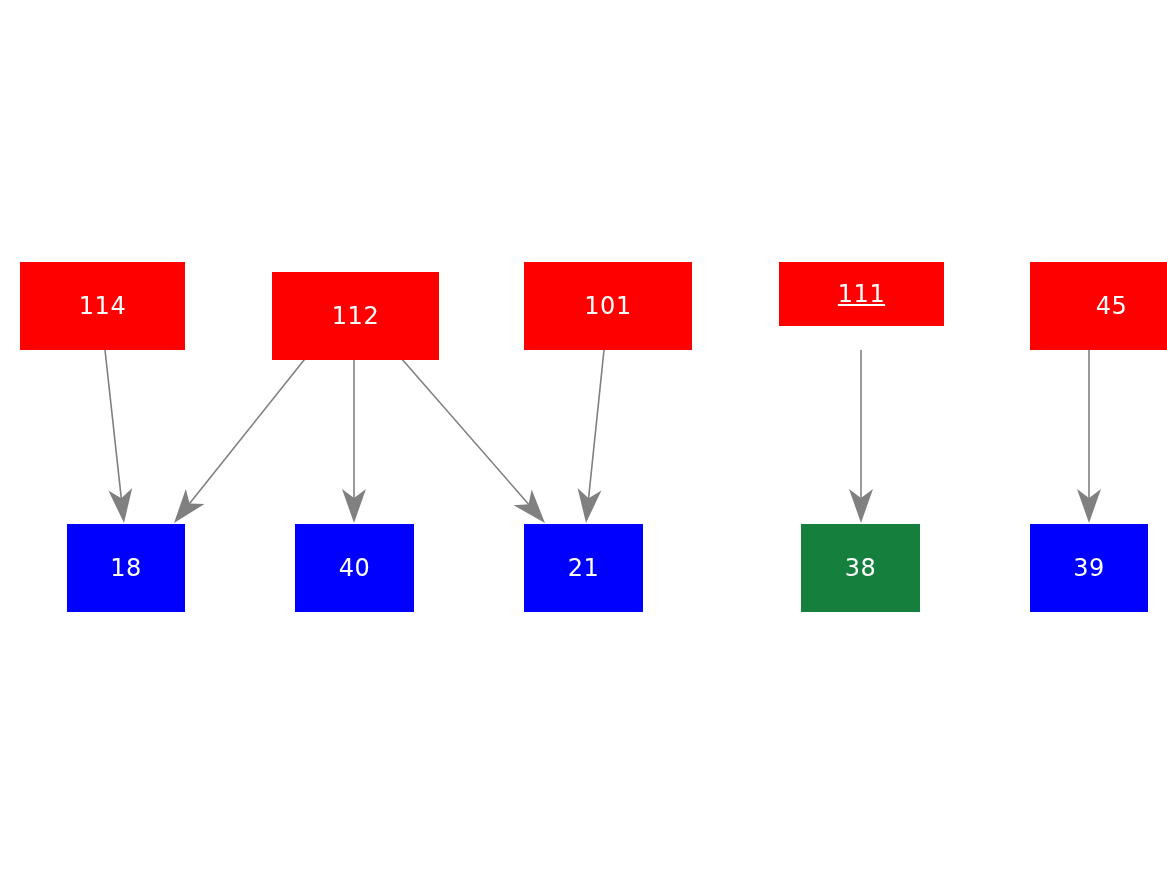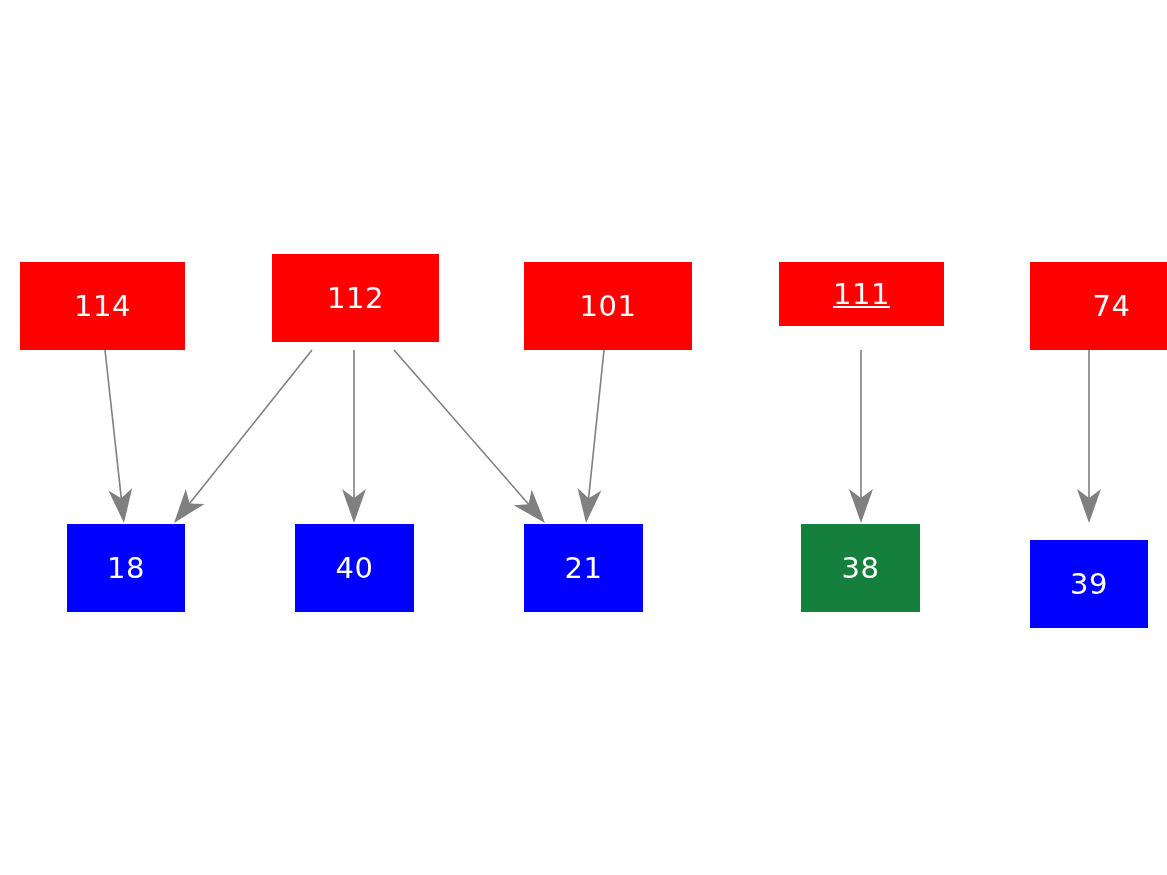--- a/index.html
+++ b/index.html
@@ -34,21 +34,21 @@
     justify-content: center;
     color: #ffffff;
     font-family: "DejaVu Sans", sans-serif;
     font-size: 29px;
     line-height: 1;
     letter-spacing: 0.5px;
     user-select: none;
   }
   .node-label {
     color: #ffffff;
-    font-size: 29px;
+    font-size: 24px;
     font-family: "DejaVu Sans", sans-serif;
     white-space: nowrap;
   }
 </style>
 </head>
 <body>
 
 <div id="canvas">
 
   <svg id="edge-layer" viewBox="0 0 1167 875" width="1167" height="875" xmlns="http://www.w3.org/2000/svg">
@@ -79,42 +79,42 @@
       <g>
         <line x1="1089" y1="350" x2="1089" y2="499" stroke="#808080" stroke-width="1.6"></line>
         <polygon points="1089,523 1077,489 1089,498 1101,489" fill="#808080"></polygon>
       </g>
     </svg>
 
   <div id="node-layer">
       <div class="node" style="left: 20px; top: 262px; width: 165px; height: 88px; background: rgb(255, 0, 0);">
         <span class="node-label">114</span>
       </div>
-      <div class="node" style="left: 272px; top: 254px; width: 167px; height: 88px; background: rgb(255, 0, 0);">
+      <div class="node" style="left: 272px; top: 272px; width: 167px; height: 88px; background: rgb(255, 0, 0);">
         <span class="node-label">112</span>
       </div>
       <div class="node" style="left: 524px; top: 262px; width: 168px; height: 88px; background: rgb(255, 0, 0);">
         <span class="node-label">101</span>
       </div>
       <div class="node" style="left: 779px; top: 262px; width: 165px; height: 64px; background: rgb(255, 0, 0); text-decoration: underline;">
         <span class="node-label">111</span>
       </div>
       <div class="node" style="left: 1030px; top: 262px; width: 163px; height: 88px; background: rgb(255, 0, 0);">
-        <span class="node-label">74</span>
+        <span class="node-label">45</span>
       </div>
       <div class="node" style="left: 67px; top: 524px; width: 118px; height: 88px; background: rgb(0, 0, 255);">
         <span class="node-label">18</span>
       </div>
       <div class="node" style="left: 295px; top: 524px; width: 119px; height: 88px; background: rgb(0, 0, 255);">
         <span class="node-label">40</span>
       </div>
       <div class="node" style="left: 524px; top: 524px; width: 119px; height: 88px; background: rgb(0, 0, 255); text-align: right;">
         <span class="node-label">21</span>
       </div>
       <div class="node" style="left: 801px; top: 524px; width: 119px; height: 88px; background: #15803d;">
         <span class="node-label">38</span>
       </div>
-      <div class="node" style="left: 1030px; top: 524px; width: 118px; height: 88px; background: rgb(0, 0, 255); margin-top: 16px;">
+      <div class="node" style="left: 1030px; top: 524px; width: 118px; height: 88px; background: rgb(0, 0, 255);">
         <span class="node-label">39</span>
       </div>
     </div>
 
 </div>
 
 </body></html>

